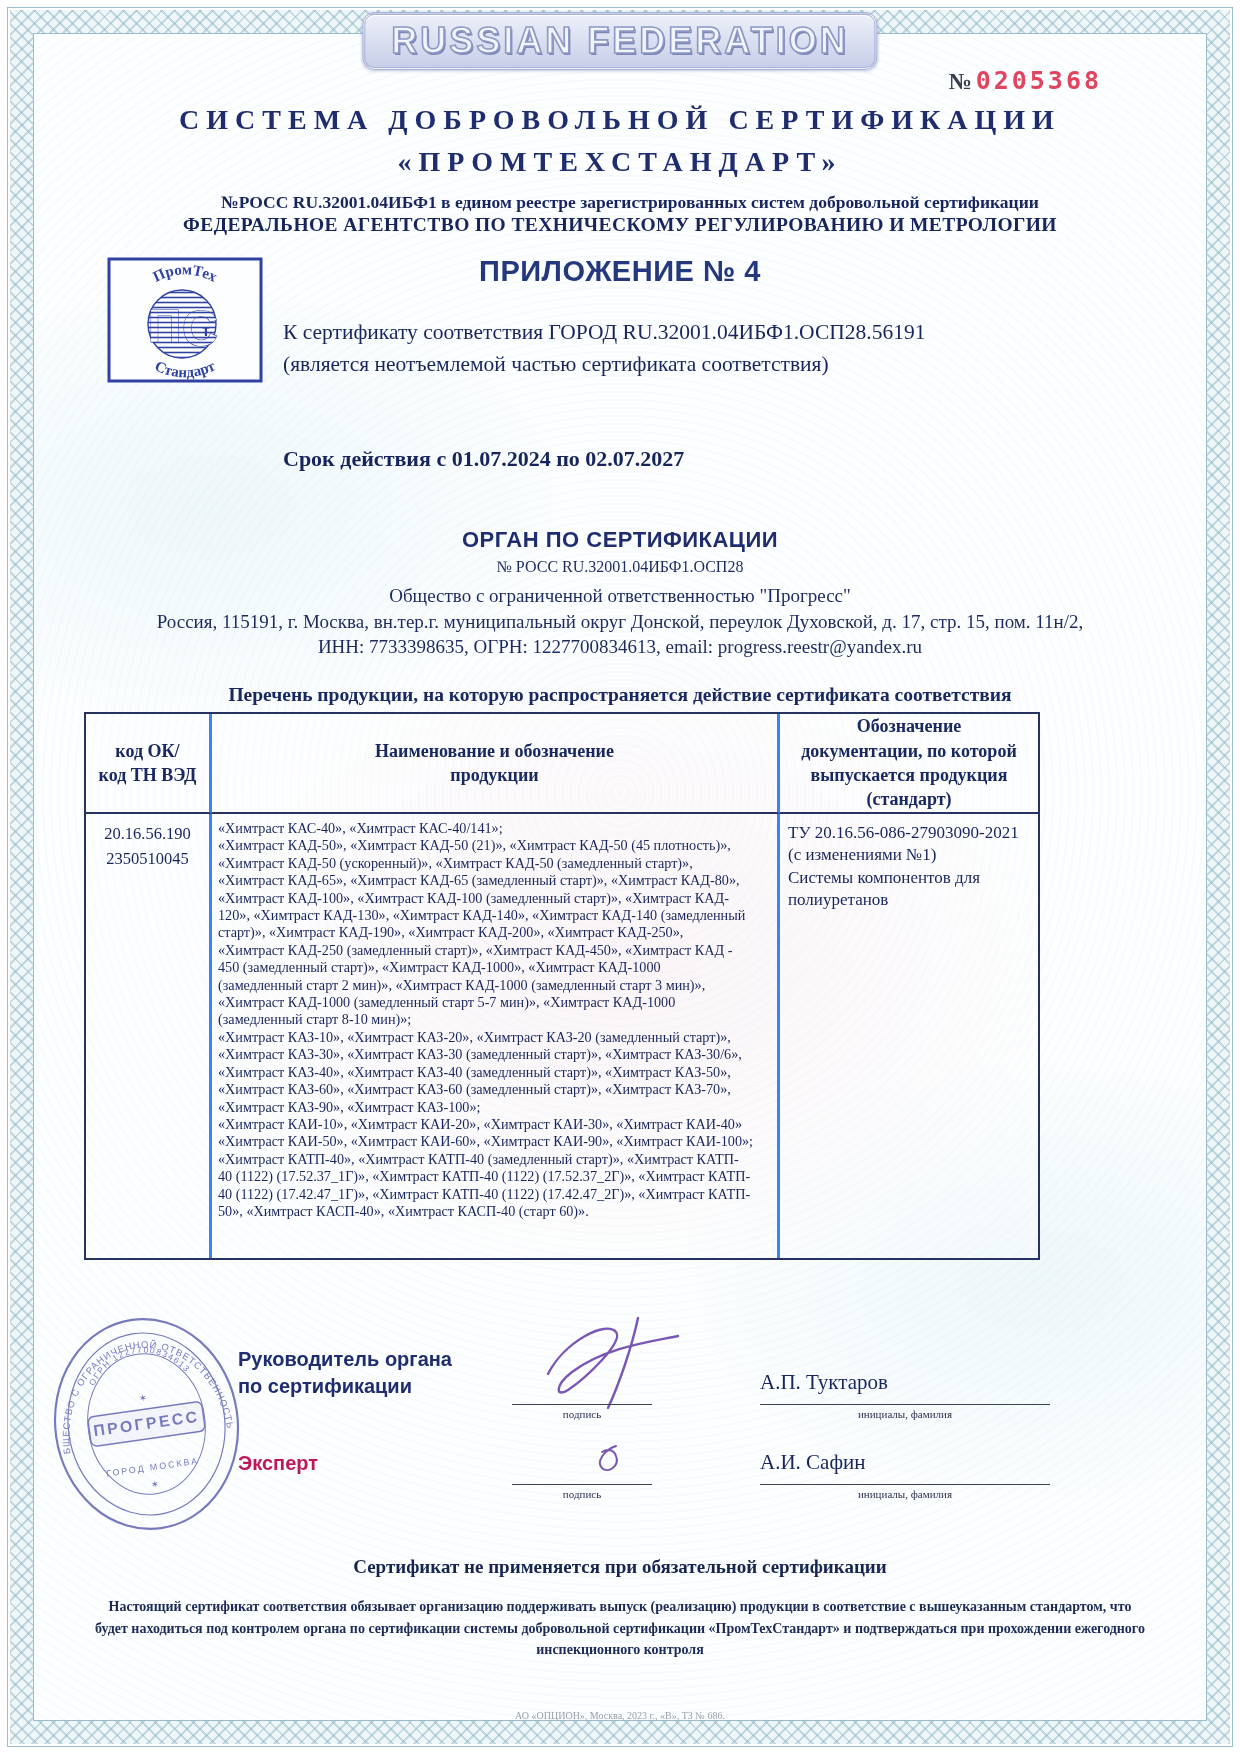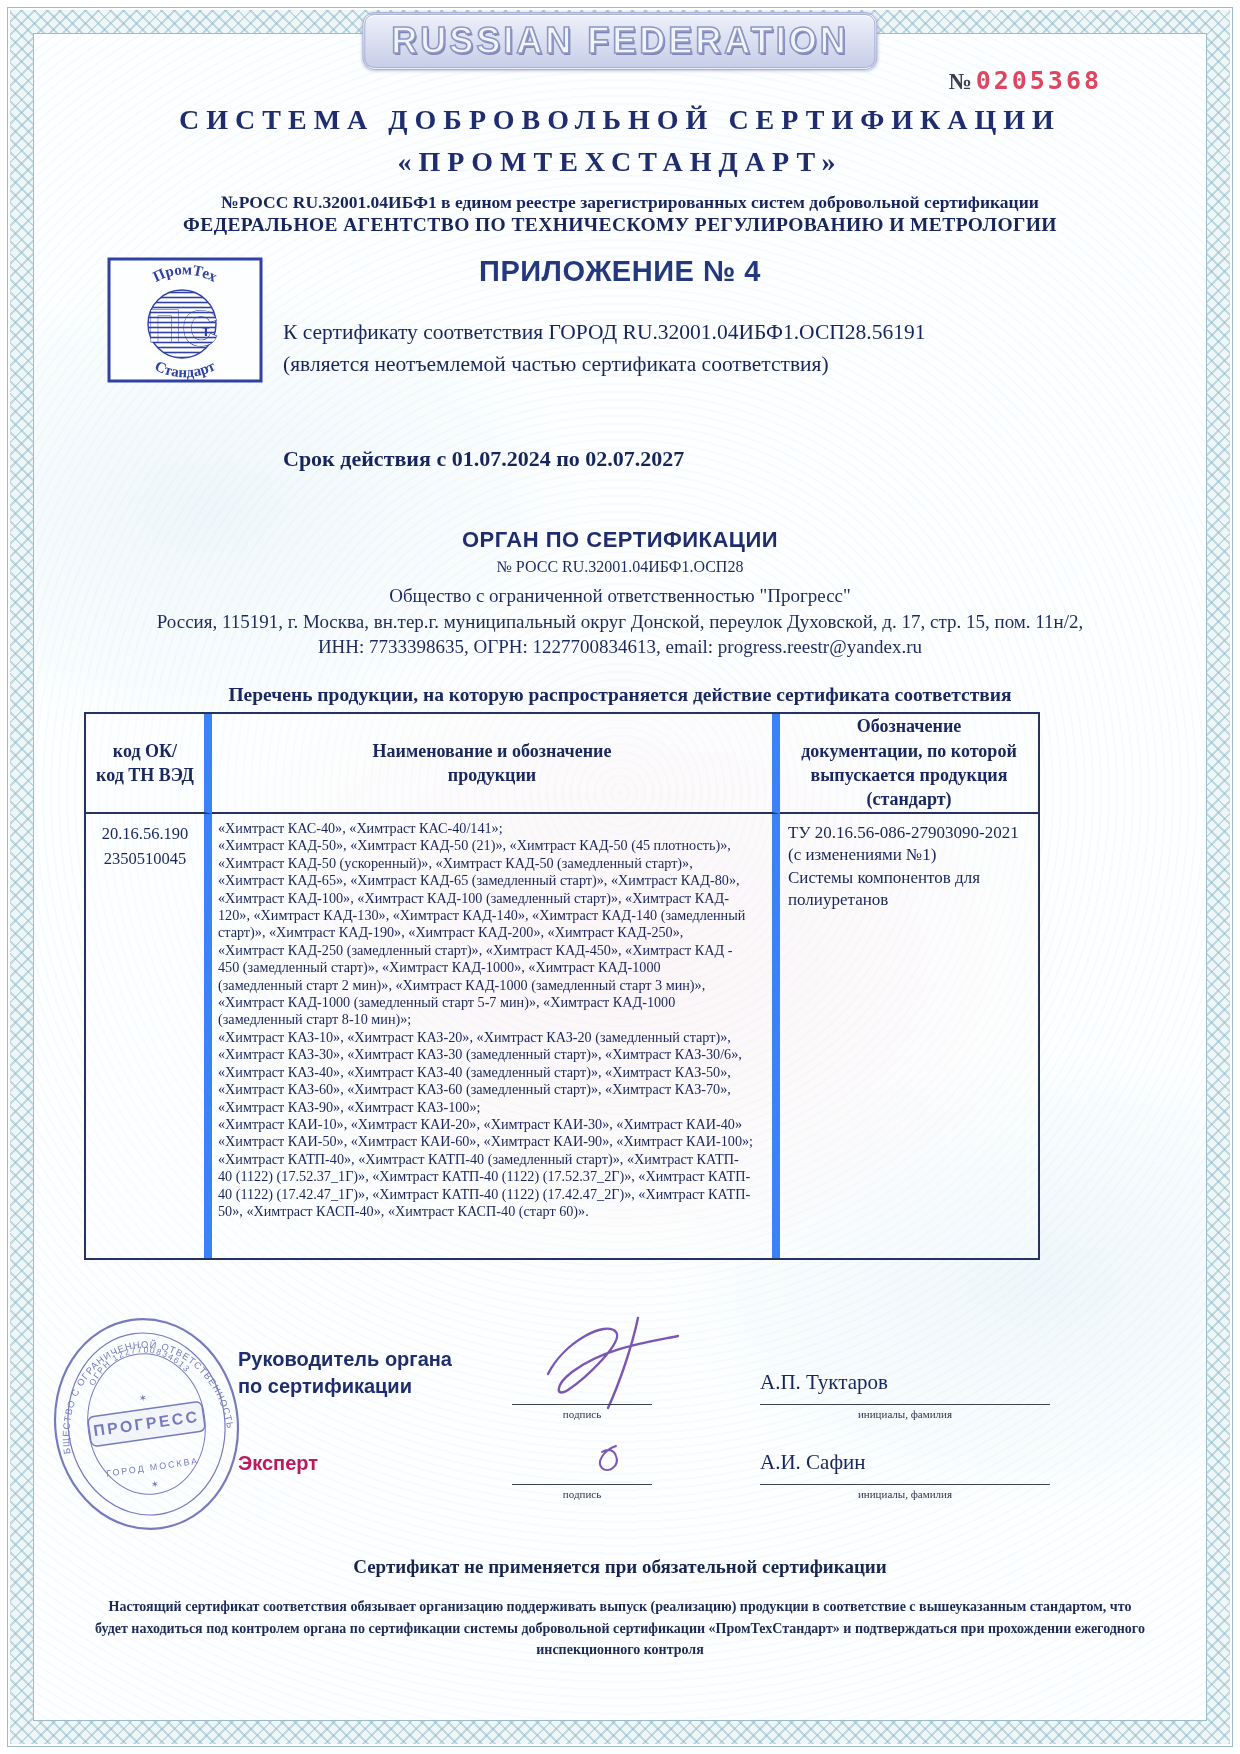--- a/index.html
+++ b/index.html
@@ -54,21 +54,21 @@
   .organ-name{top:585px;font-size:19px;}
   .organ-address{top:611px;font-size:19px;}
   .organ-requisites{top:636px;font-size:19px;}
   .products-heading{top:684px;font-size:19.5px;font-weight:bold;color:#1a2860;}
 
   
   .ptable{position:absolute;left:84px;top:712px;width:952px;border:2px solid #26325f;background:rgba(255,255,255,.25);}
   .trow{display:grid;grid-template-columns:126px 568px 258px;}
   .thead .tcell{border-bottom:2px solid #26325f;min-height:98px;display:flex;align-items:center;justify-content:center;
     font-weight:bold;font-size:18px;line-height:1.35;text-align:center;color:#1a2860;}
-  .tcell{border-right:8px solid #3b82f6;}
+  .tcell{border-right:3px solid #3b82f6;}
   .tcell:last-child{border-right:none;}
   .tbody .tcell{min-height:428px;}
   .cell-code{font-size:16.5px;text-align:center;padding-top:8px;line-height:1.5;color:#17255c;}
   .cell-products{font-size:14.2px;line-height:17.4px;padding:6px 8px 6px 6px;color:#17255c;white-space:pre-line;}
   .cell-doc{font-size:17px;line-height:1.32;padding:8px 8px;color:#17255c;white-space:pre-line;}
   .pre{white-space:pre-line;}
 
   
   .stamp{position:absolute;left:44px;top:1310px;width:205px;height:228px;transform:rotate(-8deg);opacity:.82;}
   .sig-role1{position:absolute;left:238px;top:1346px;width:240px;font-family:"Liberation Sans",sans-serif;
@@ -235,14 +235,15 @@
   <div class="sig-caption nc1">инициалы, фамилия</div>
 
   <div class="sigline sl2"></div>
   <div class="sig-caption sc2">подпись</div>
   <div class="sig-name nm2">А.И. Сафин</div>
   <div class="sigline nl2"></div>
   <div class="sig-caption nc2">инициалы, фамилия</div>
 
   <div class="center-abs note">Сертификат не применяется при обязательной сертификации</div>
   <div class="fine-print">Настоящий сертификат соответствия обязывает организацию поддерживать выпуск (реализацию) продукции в соответствие с вышеуказанным стандартом, что будет находиться под контролем органа по сертификации системы добровольной сертификации «ПромТехСтандарт» и подтверждаться при прохождении ежегодного инспекционного контроля</div>
+  <div class="center-abs print-info">АО «ОПЦИОН», Москва, 2023 г., «В», ТЗ № 686.</div>
 
 </div>
 
 </body></html>

